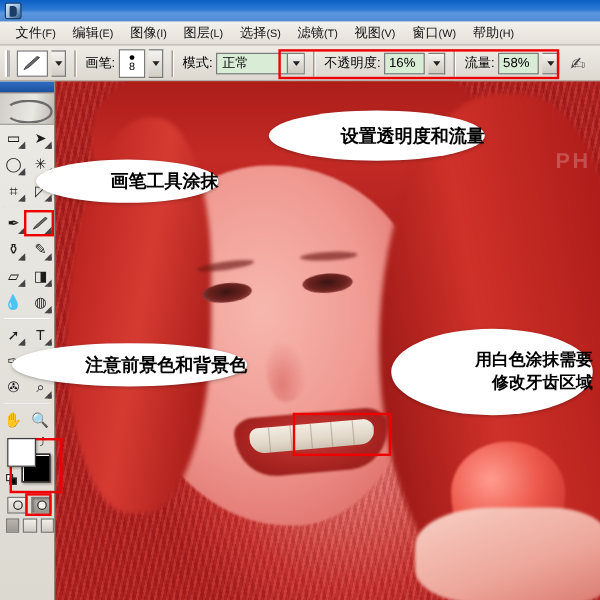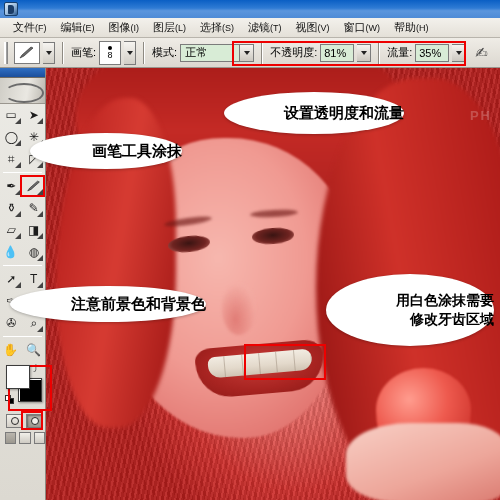--- a/index.html
+++ b/index.html
@@ -177,21 +177,21 @@
     background: radial-gradient(circle at 35% 30%, #ff9c8e 0%, #ee5a4e 40%, #c52a24 85%);
     filter: blur(1px);
   }
   .hand {
     position: absolute; left: 300px; top: 355px; width: 160px; height: 80px;
     border-radius: 40% 30% 20% 35%;
     background: linear-gradient(160deg,#f8cfc5,#eda69a 60%,#da7a70);
     filter: blur(1.5px);
   }
   .watermark {
-    position: absolute; right: 8px; top: 40px; font-size: 13px; letter-spacing: 2px;
+    position: absolute; right: 8px; top: 56px; font-size: 18px; letter-spacing: 2px;
     color: rgba(255,255,255,.22); font-weight: bold;
   }
   .teeth-box {
     position: absolute; left: 198px; top: 276px; width: 82px; height: 36px;
     border: 2px solid #ee0000;
   }
 
   
   .toolbox {
     position: absolute; left: 0; top: 68px; width: 46px; height: 432px;
@@ -302,29 +302,29 @@
     <span class="opt-label">模式:</span>
     <div class="combo" style="width:74px">
       <span class="val">正常</span>
       <span class="arrow">
           <span class="caret"></span>
         </span>
     </div>
     <div class="opt-sep"></div>
     <span class="opt-label">不透明度:</span>
     <div class="num-field">
-        <span>81%</span>
+        <span>16%</span>
       </div>
     <div class="spin">
         <span class="caret"></span>
       </div>
     <div class="opt-sep"></div>
     <span class="opt-label">流量:</span>
     <div class="num-field">
-        <span>35%</span>
+        <span>58%</span>
       </div>
     <div class="spin">
         <span class="caret"></span>
       </div>
     <span class="airbrush">✍</span>
   </div>
 
   <div class="opt-hl" style="left:232px; top:41px; width:234px; height:25px;"></div>
 
   <div class="canvas">

